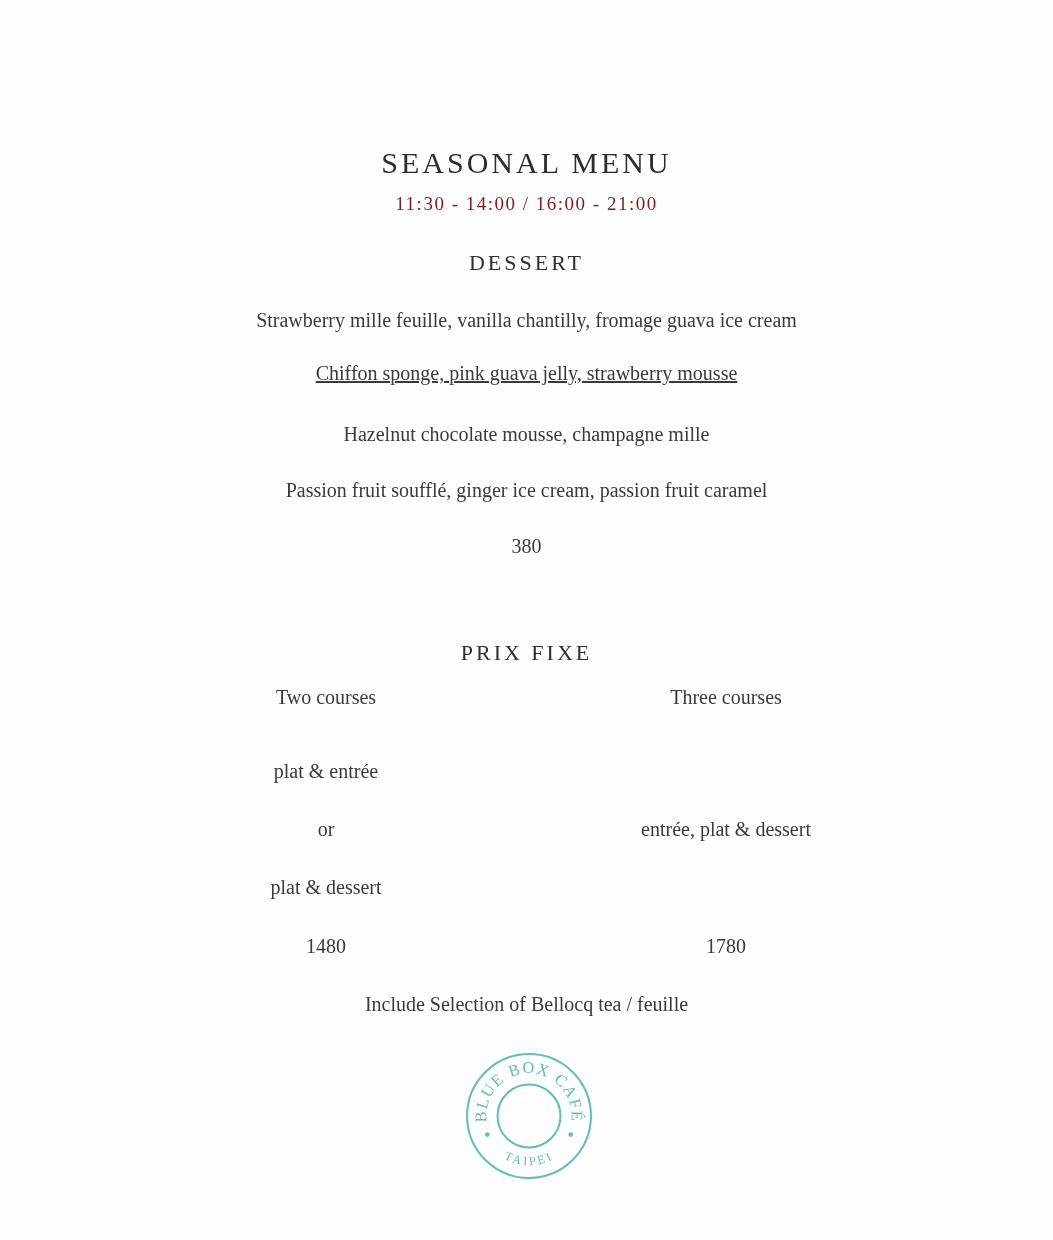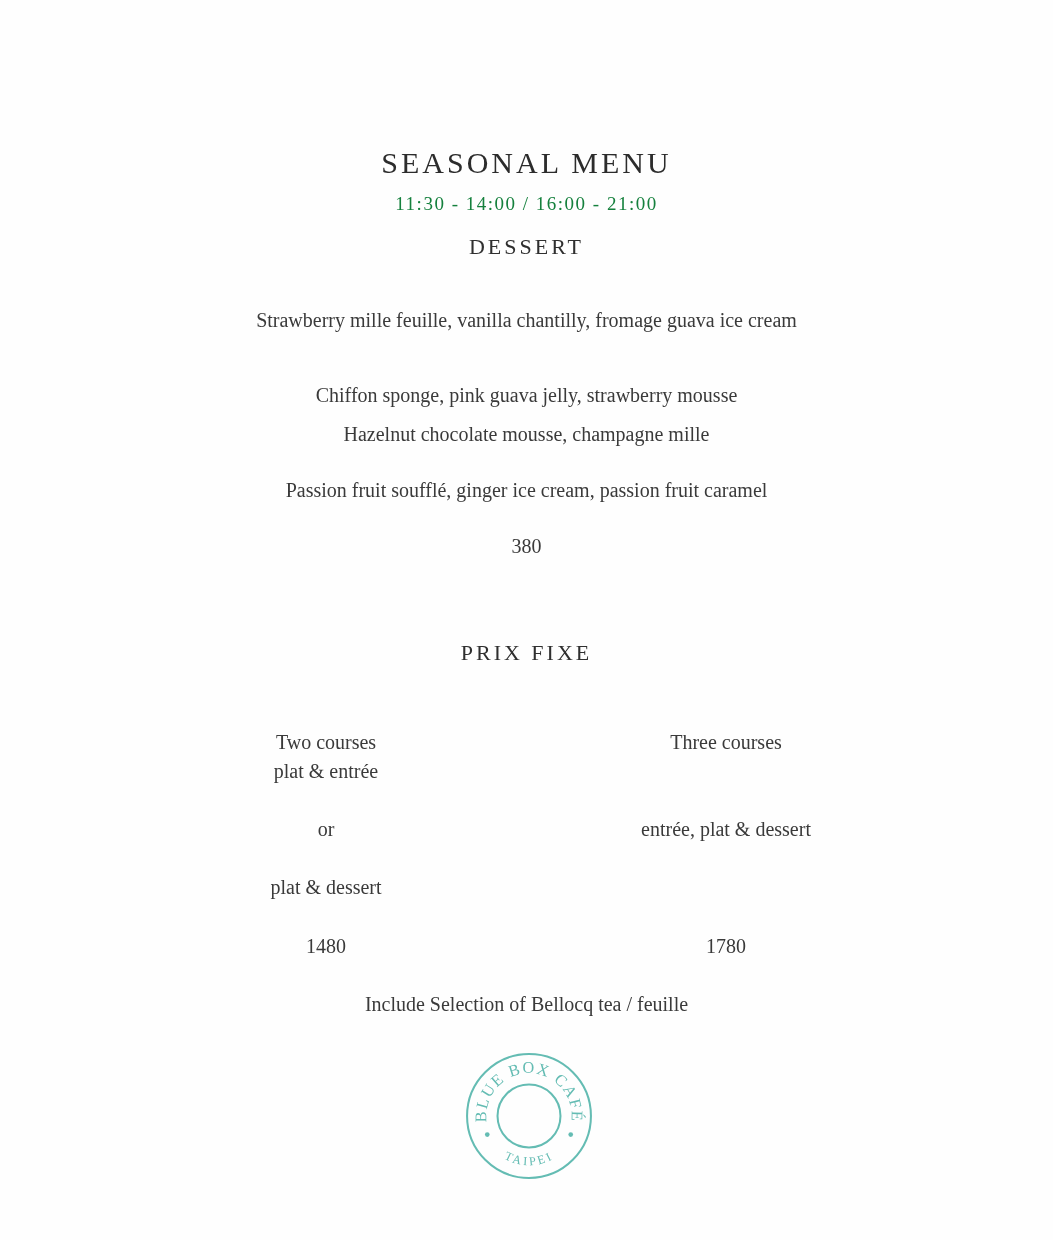--- a/index.html
+++ b/index.html
@@ -24,47 +24,47 @@
   .menu-title {
     top: 148px;
     font-size: 30px;
     letter-spacing: 3px;
     color: #2c2c2c;
   }
   .menu-hours {
     top: 194px;
     font-size: 19px;
     letter-spacing: 1.5px;
-    color: #15803d;
+    color: #7f1d1d;
   }
   .section-heading {
     font-size: 22px;
     letter-spacing: 3px;
     color: #2f2f2f;
   }
-  .dessert-heading { top: 236px; }
+  .dessert-heading { top: 252px; }
   .dessert-item { font-size: 20px; color: #3a3a3a; }
   .dessert-item-1 { top: 310px; }
-  .dessert-item-2 { top: 385px; }
+  .dessert-item-2 { top: 363px; text-decoration: underline; }
   .dessert-item-3 { top: 424px; }
   .dessert-item-4 { top: 480px; }
   .dessert-price  { top: 536px; font-size: 20px; }
   .prix-fixe-heading { top: 642px; }
   .pf-cell {
     position: absolute;
     width: 400px;
     text-align: center;
     font-size: 20px;
     line-height: 1;
     white-space: nowrap;
     color: #3a3a3a;
   }
   .pf-left  { left: 126px; }
   .pf-right { left: 526px; }
-  .pf-row-1 { top: 732px; }
+  .pf-row-1 { top: 687px; }
   .pf-row-2 { top: 761px; }
   .pf-row-3 { top: 819px; }
   .pf-row-4 { top: 877px; }
   .pf-row-5 { top: 936px; }
   .prix-fixe-note { top: 994px; font-size: 20px; }
   .logo {
     position: absolute;
     left: 463px;
     top: 1050px;
     width: 132px;

